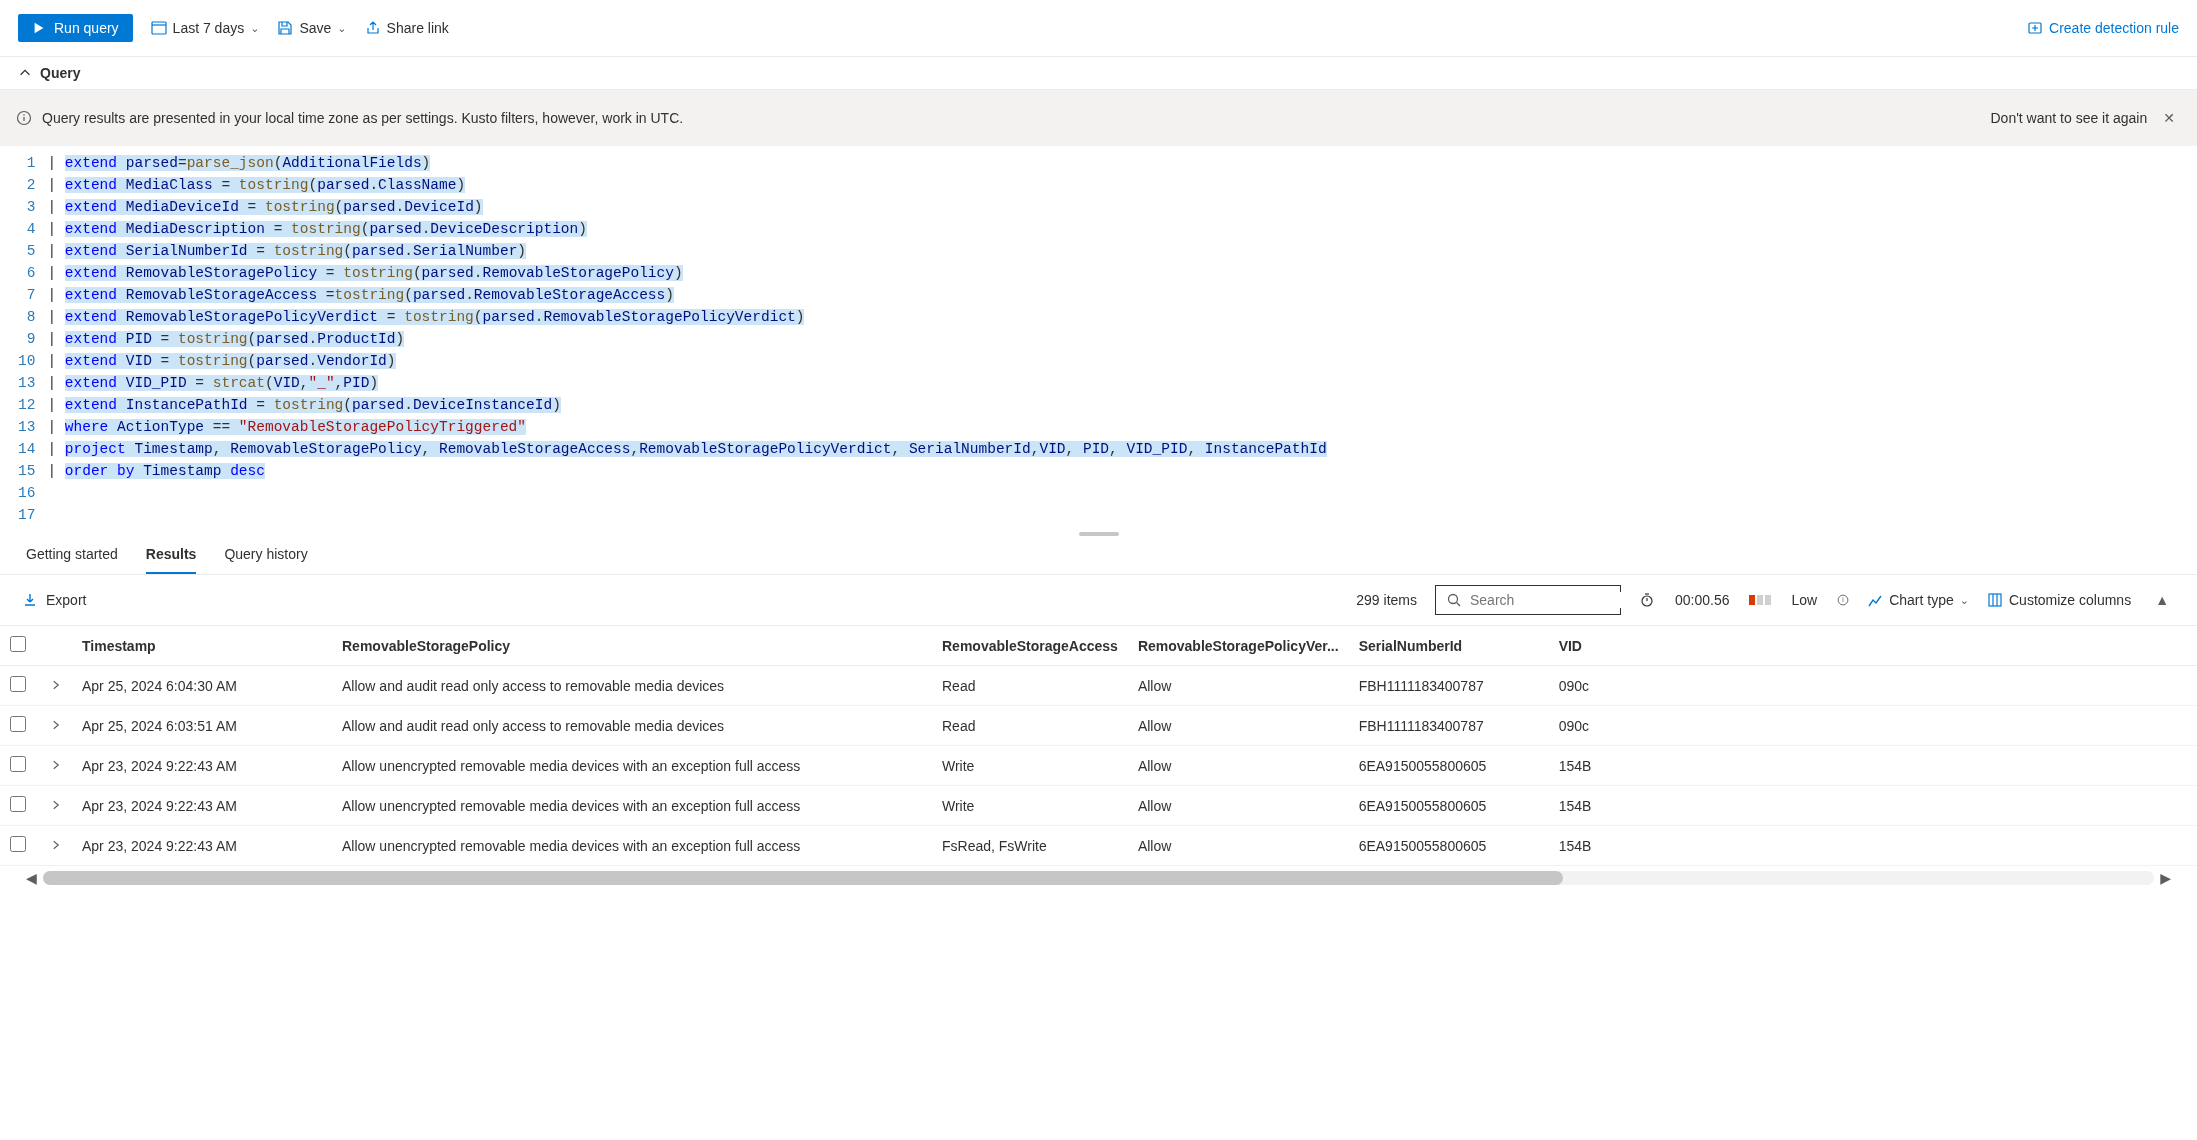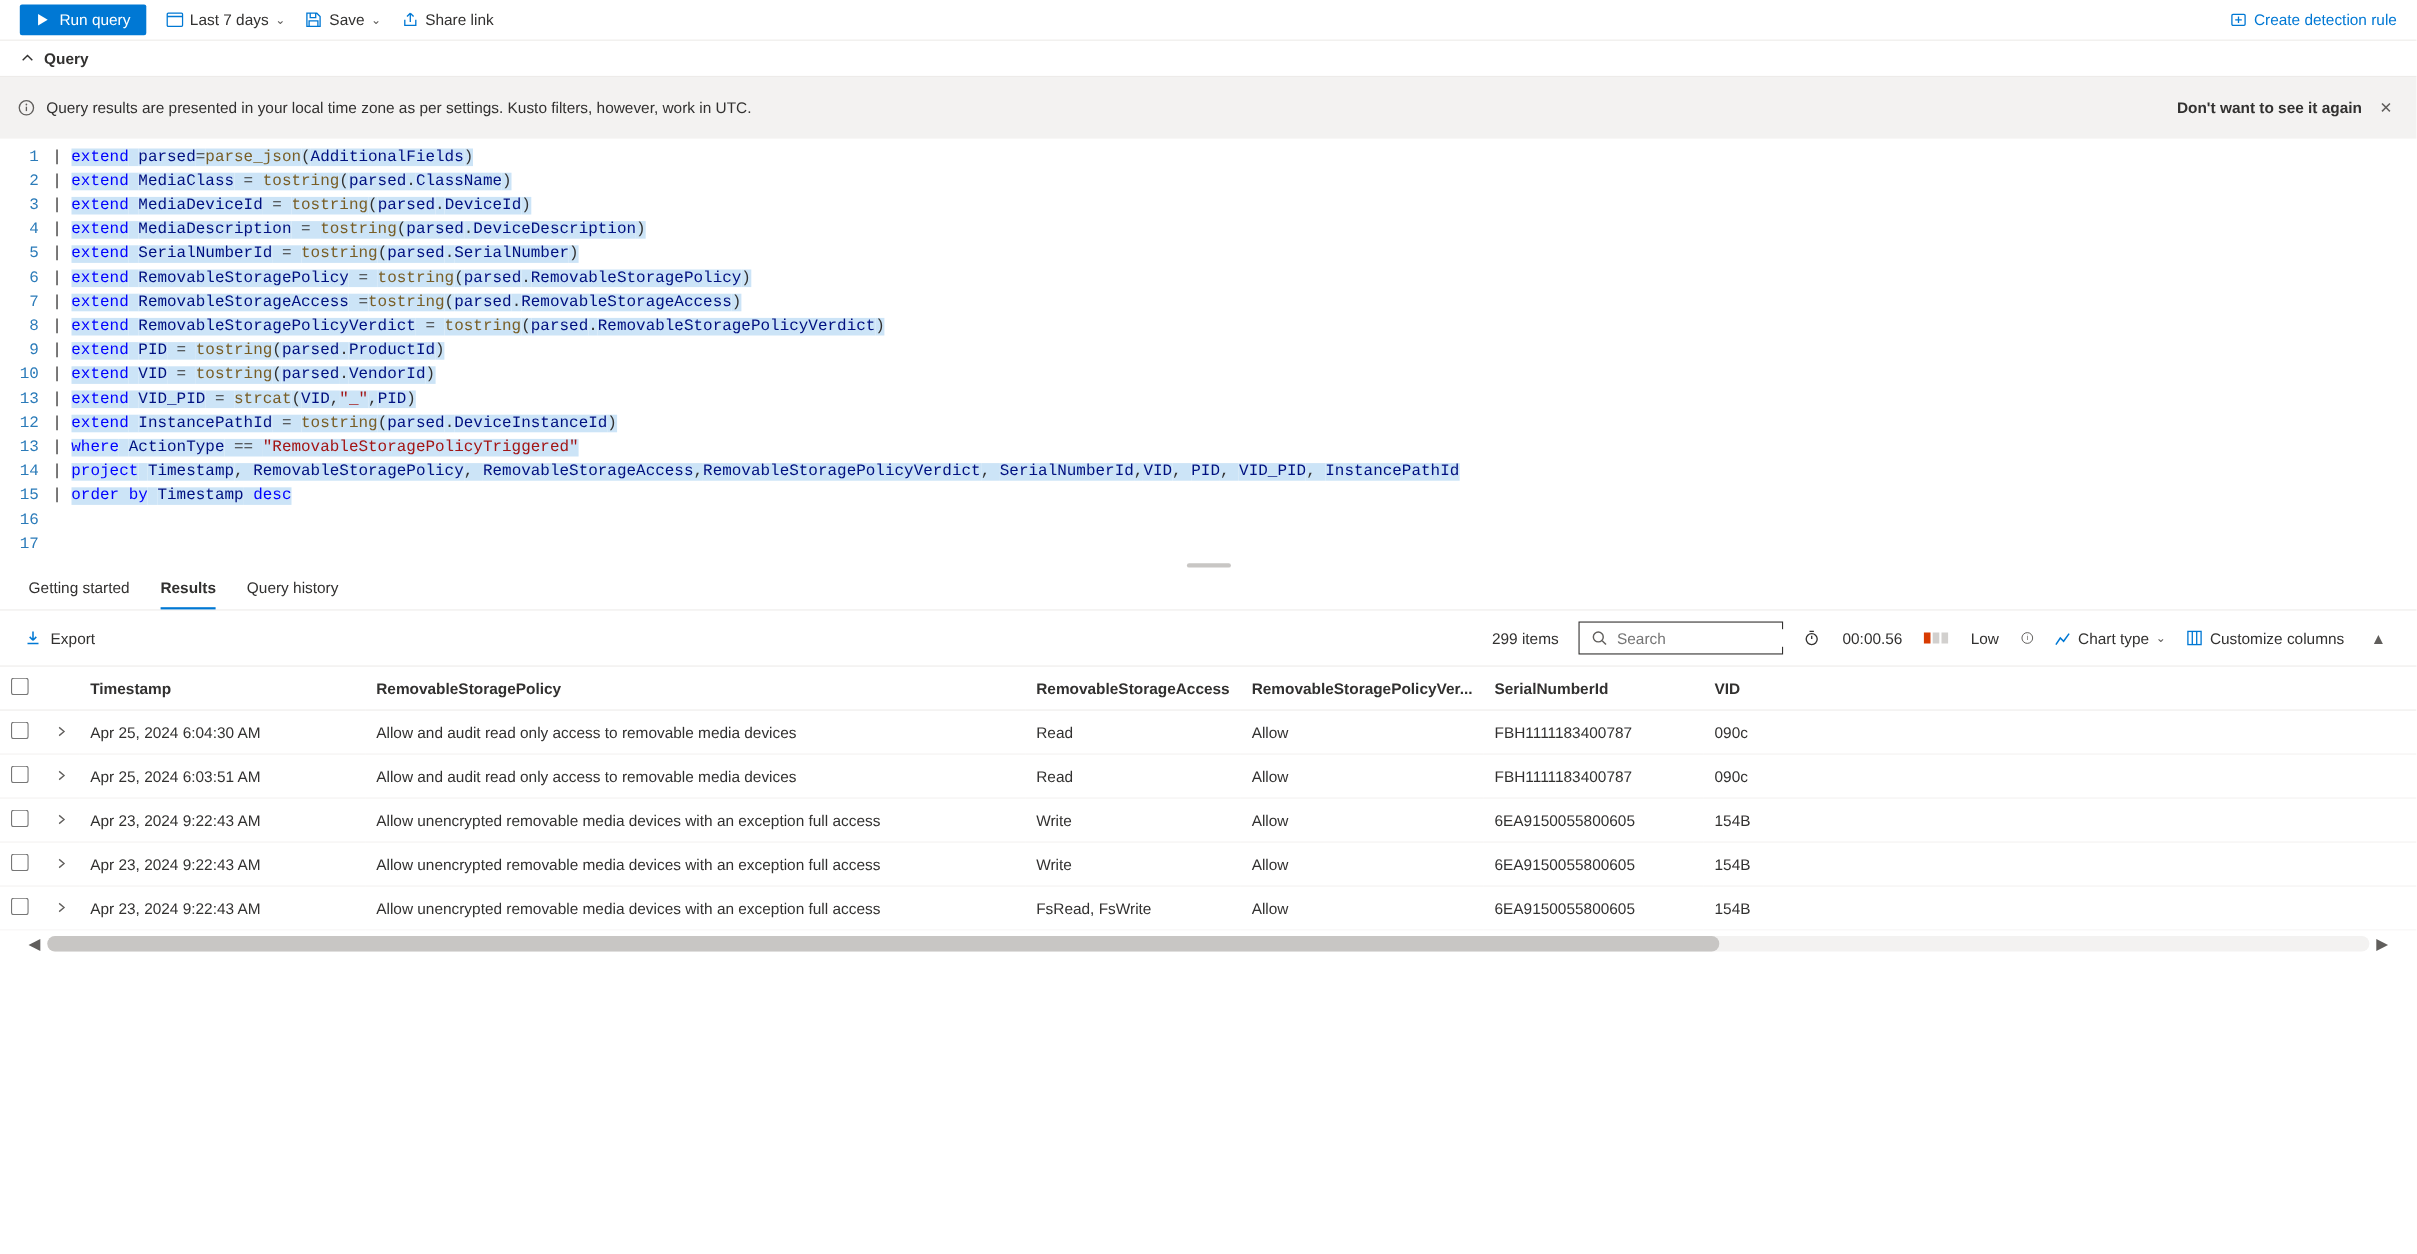--- a/index.html
+++ b/index.html
@@ -6,21 +6,21 @@
     body {
       font-family: "Segoe UI", -apple-system, BlinkMacSystemFont, sans-serif;
       font-size: 14px;
       color: #323130;
       background: #fff;
       overflow: hidden;
     }
     .toolbar {
       display: flex;
       align-items: center;
-      padding: 4px 18px;
+      padding: 14px 18px;
       gap: 18px;
       border-bottom: 1px solid #edebe9;
     }
     .toolbar-right { margin-left: auto; display:flex; align-items:center; gap:18px; }
     .run-btn {
       background: #0078d4;
       color: #fff;
       border: none;
       padding: 6px 14px;
       display: flex;
@@ -199,21 +199,21 @@
 <div class="info-bar">
   <span class="icon">
     <svg width="16" height="16" viewBox="0 0 16 16">
         <circle cx="8" cy="8" r="6.5" fill="none" stroke="#605e5c" stroke-width="1.2"></circle>
         <circle cx="8" cy="5" r="0.8" fill="#605e5c"></circle>
         <rect x="7.4" y="7" width="1.2" height="4" fill="#605e5c"></rect>
       </svg>
   </span>
   <span>Query results are presented in your local time zone as per settings. Kusto filters, however, work in UTC.</span>
   <span class="spacer"></span>
-  <span style="font-weight:700;cursor:pointer">Don't want to see it again</span>
+  <span style="font-weight:400;cursor:pointer">Don't want to see it again</span>
   <span class="info-close">✕</span>
 </div>
 
 <div class="code-area">
   <div class="gutter" id="gutter">
       <div>1</div>
       <div>2</div>
       <div>3</div>
       <div>4</div>
       <div>5</div>

